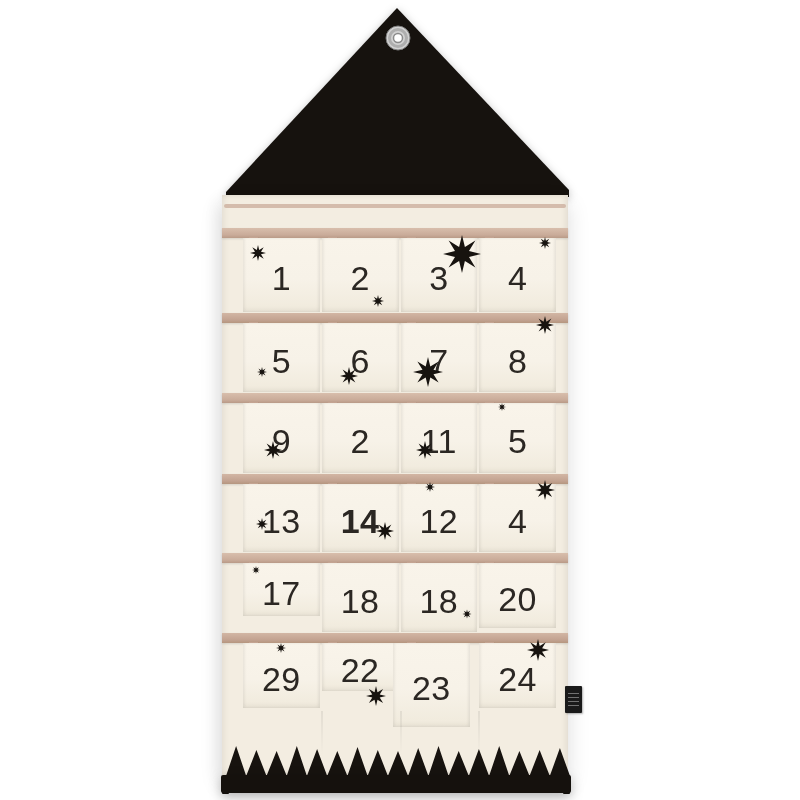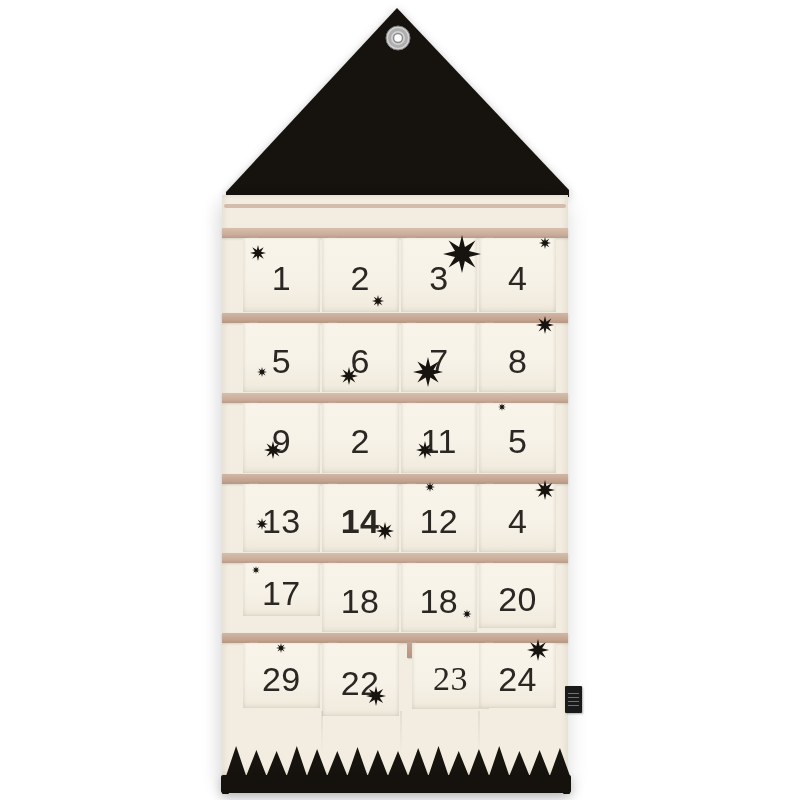--- a/index.html
+++ b/index.html
@@ -155,25 +155,25 @@
         <div class="tab" style="left: 263.25px; top: 367px;"></div>
         <div class="pocket" style="left: 257.25px; top: 368px; width: 76.75px; height: 65px;">
           <span class="num">20</span>
         </div>
         <div class="trim trim-b" style="top: 438px;"></div>
         <div class="tab" style="left: 27px; top: 447px;"></div>
         <div class="pocket" style="left: 21px; top: 448px; width: 76.75px; height: 65px;">
           <span class="num">29</span>
         </div>
         <div class="tab" style="left: 105.75px; top: 447px;"></div>
-        <div class="pocket" style="left: 99.75px; top: 448px; width: 76.75px; height: 73px;">
+        <div class="pocket" style="left: 99.75px; top: 448px; width: 76.75px; height: 48px;">
           <span class="num">22</span>
         </div>
         <div class="tab" style="left: 184.5px; top: 447px;"></div>
-        <div class="pocket" style="left: 190px; top: 448px; width: 76.75px; height: 66px; font-family: Liberation Serif, serif;">
+        <div class="pocket" style="left: 171px; top: 448px; width: 76.75px; height: 84px;">
           <span class="num">23</span>
         </div>
         <div class="tab" style="left: 263.25px; top: 447px;"></div>
         <div class="pocket" style="left: 257.25px; top: 448px; width: 76.75px; height: 65px; align-items: center;">
           <span class="num">24</span>
         </div>
       </div>
     <div class="crease" style="left:99px"></div>
     <div class="crease" style="left:178px"></div>
     <div class="crease" style="left:256px"></div>

